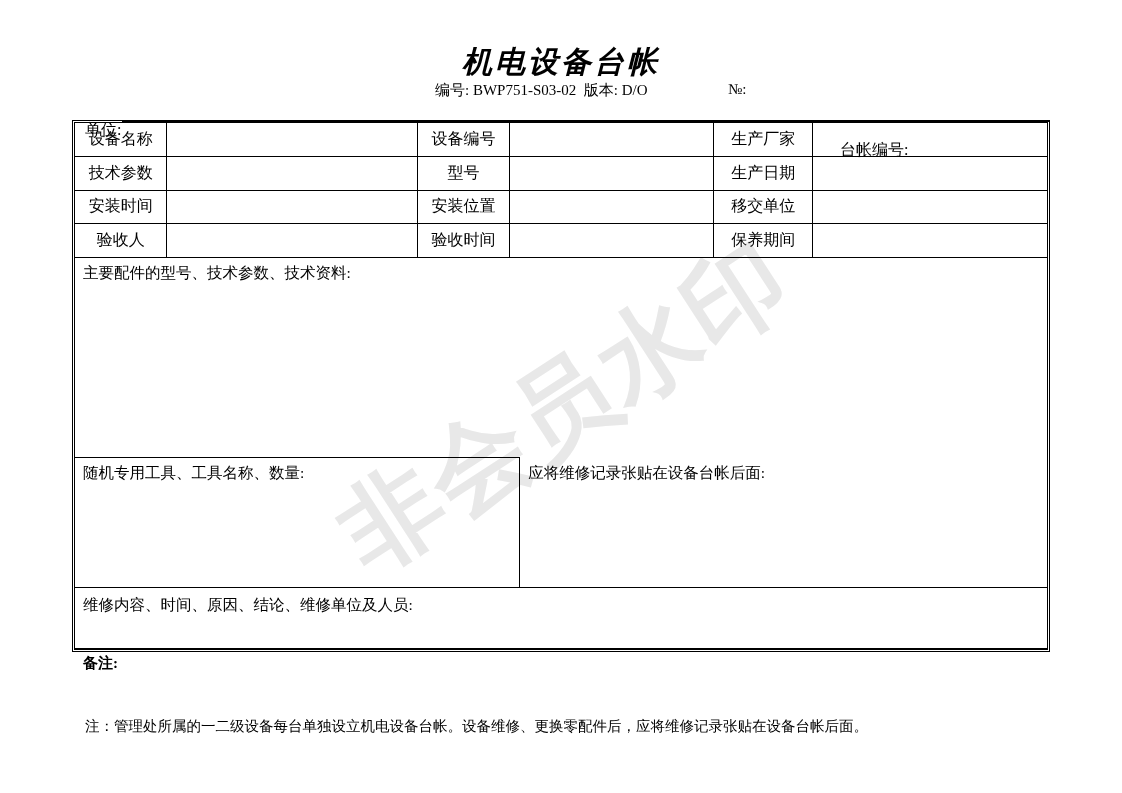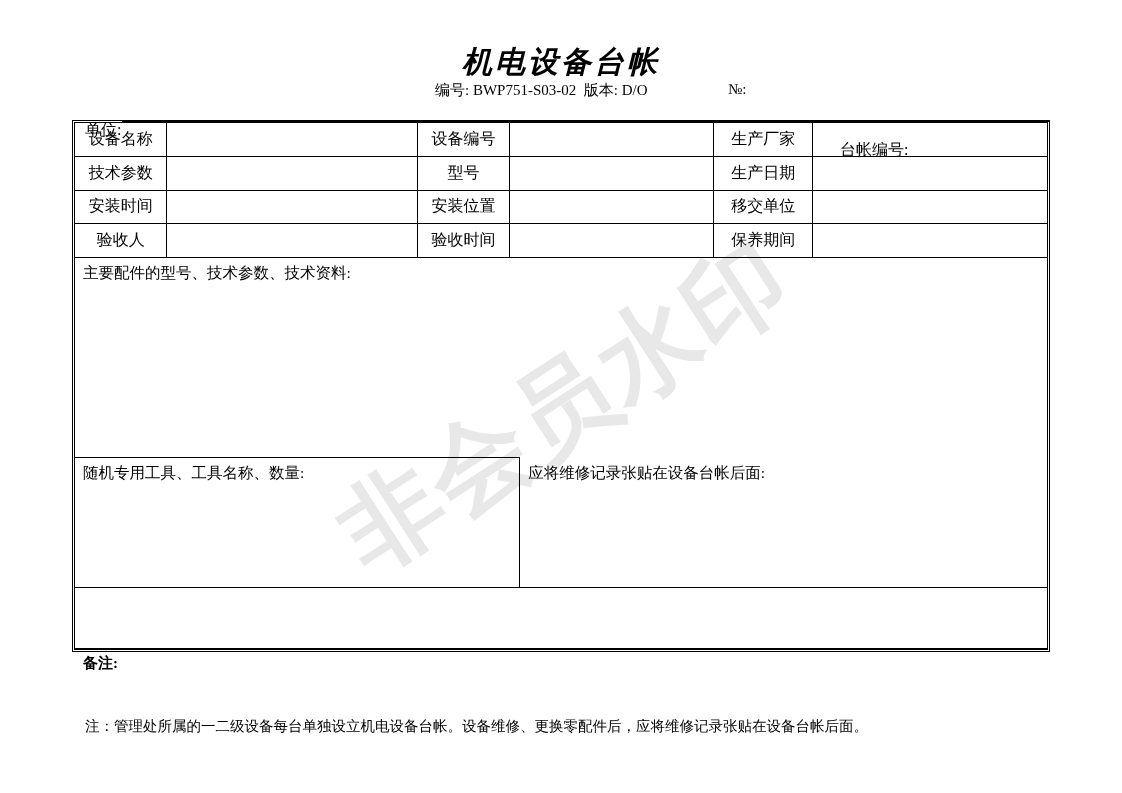--- a/index.html
+++ b/index.html
@@ -116,20 +116,21 @@
       <div class="sec-2col secA">
         <div class="last"><span>主要配件的型号、技术参数、技术资料:</span><span></span></div>
       </div>
 
       <div class="sec-2col secB">
         <div><span>随机专用工具、工具名称、数量:</span><span></span></div>
         <div class="last"><span>应将维修记录张贴在设备台帐后面:</span><span></span></div>
       </div>
 
       <div class="secC">
+        <div>维修内容、时间、原因、结论、维修单位及人员:</div>
       </div>
 
       <div class="secD"><span>备注:</span><span></span></div>
 
     </div>
 
     <div class="footnote">注：管理处所属的一二级设备每台单独设立机电设备台帐。设备维修、更换零配件后，应将维修记录张贴在设备台帐后面。</div>
   </div>
 </div>
 

